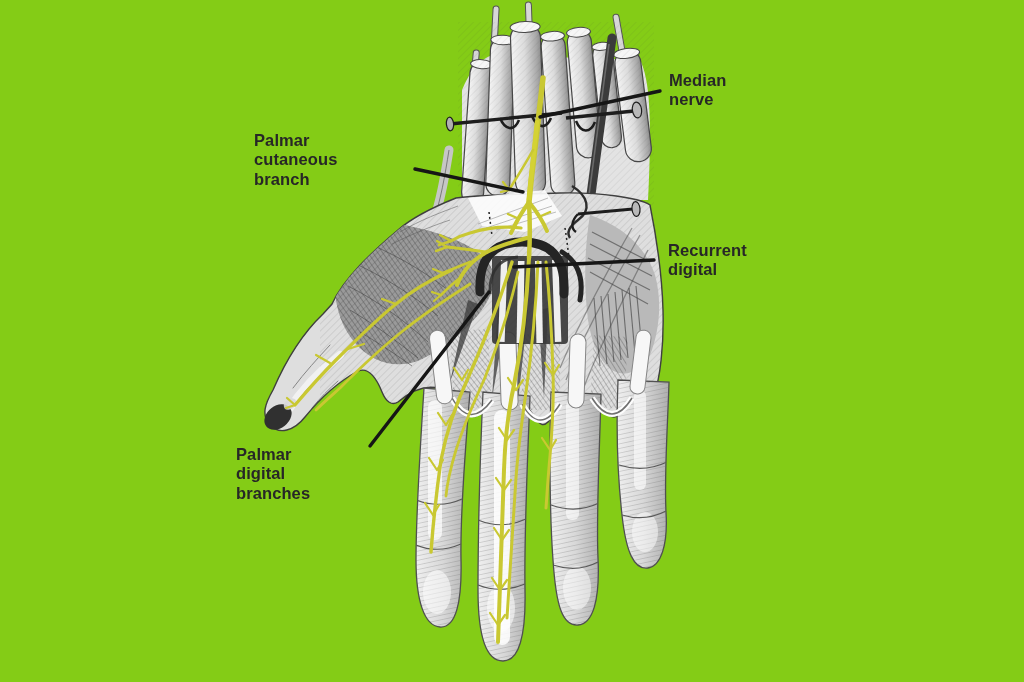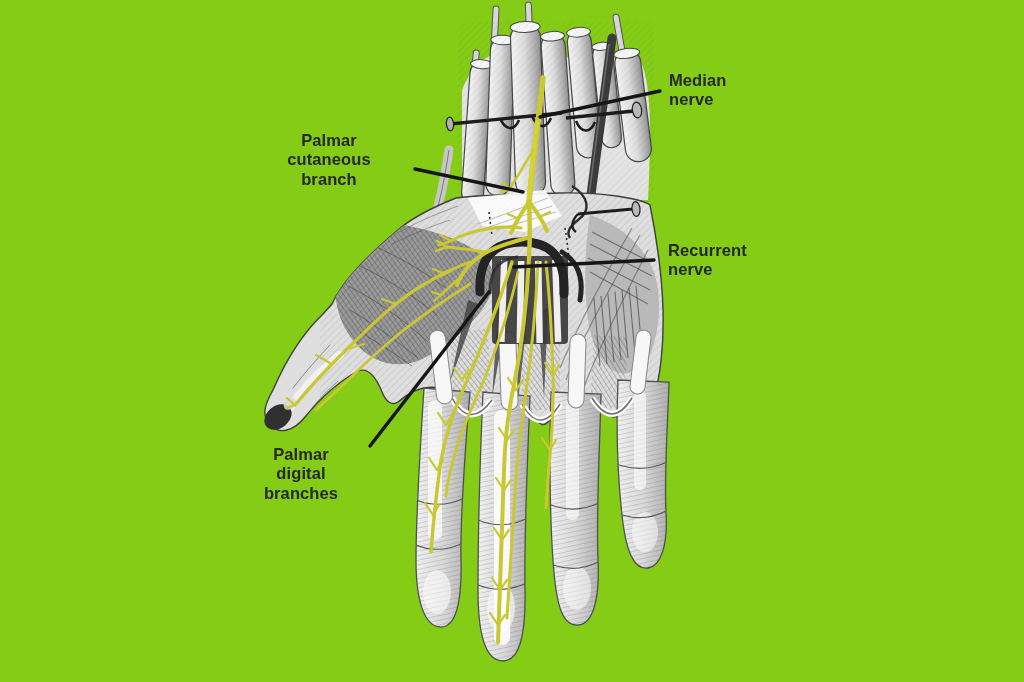--- a/index.html
+++ b/index.html
@@ -1,21 +1,21 @@
 <!DOCTYPE html>
 <html><head>
 <meta charset="utf-8">
 <style>
   html,body{margin:0;padding:0;background:#ffffff;}
   .stage{position:relative;width:1024px;height:682px;background:#84cc16;overflow:hidden;
          font-family:"Liberation Sans",sans-serif;}
   .stage svg{position:absolute;left:0;top:0;}
   .lbl{position:absolute;font-weight:700;font-size:16.5px;line-height:1.17;color:#272727;
        white-space:pre-line;letter-spacing:.1px;}
-  .lbl.right{text-align:center;}
+  .lbl.right{text-align:left;}
   #lbl-median{left:669px;top:71px;}
   #lbl-cutaneous{left:254px;top:131px;width:150px;}
   #lbl-recurrent{left:668px;top:241px;}
   #lbl-digital{left:236px;top:445px;width:130px;}
 </style>
 </head>
 <body>
 
 <div class="stage">
 
@@ -326,18 +326,18 @@
     <line x1="370" y1="446" x2="489" y2="292"></line>
   </g>
 </svg>
 
 <div class="lbl" id="lbl-median">Median
 nerve</div>
 <div class="lbl right" id="lbl-cutaneous">Palmar
 cutaneous
 branch</div>
 <div class="lbl" id="lbl-recurrent">Recurrent
-nerve</div>
+digital</div>
 <div class="lbl right" id="lbl-digital">Palmar
 digital
 branches</div>
 
 </div>
 
 </body></html>

